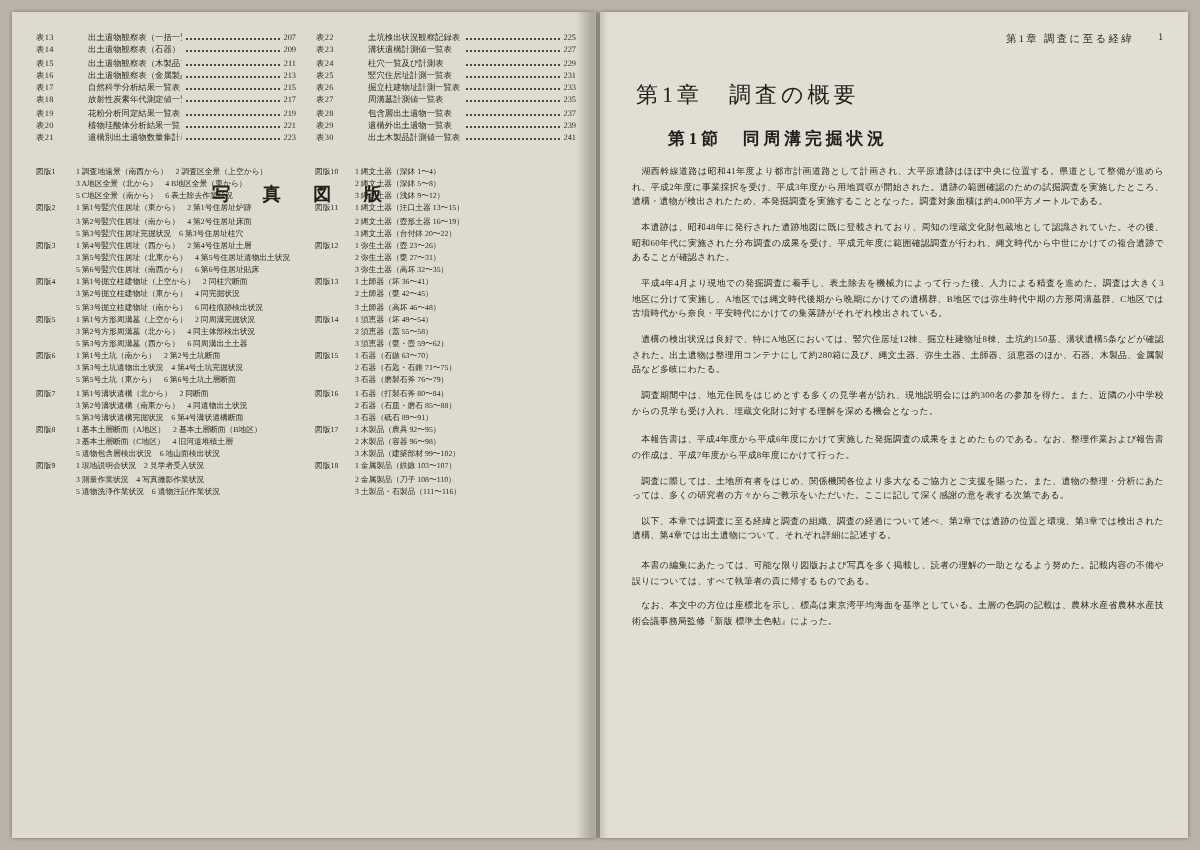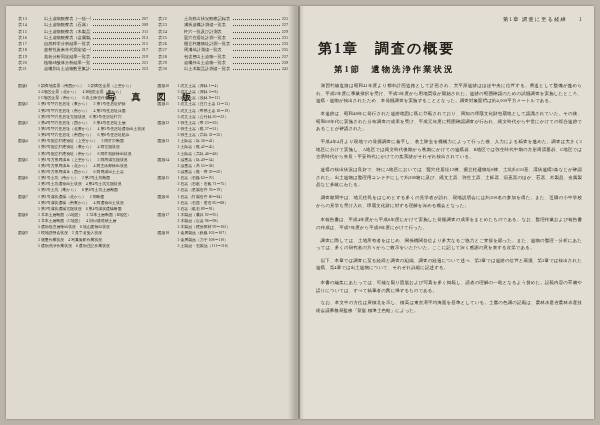--- a/index.html
+++ b/index.html
@@ -32,21 +32,21 @@
   
   .rp-header{
     position:absolute;top:10px;right:12px;left:14px;
     font-size:5.2px;color:#2c2923;letter-spacing:.4px;
     display:flex;justify-content:flex-end;gap:12px;
   }
   .rp-header .htitle{letter-spacing:1.2px;}
   .rp-header .hpage{}
   .chapter-title{
     position:absolute;top:34px;left:18px;
-    font-size:14px;font-weight:bold;color:#22201b;letter-spacing:2px;
+    font-size:11px;font-weight:normal;color:#22201b;letter-spacing:2px;
   }
   .section-title{
     position:absolute;top:58px;left:34px;
     font-size:8.4px;font-weight:bold;color:#22201b;letter-spacing:2px;
   }
   .rp-body{
     position:absolute;top:76px;left:16px;right:12px;bottom:14px;
     color:#2a2721;
   }
   .para{
@@ -435,21 +435,21 @@
     </div>
   </div>
 
   <div class="page page-right">
     <div class="rp-header">
       <span class="htitle">第1章 調査に至る経緯</span>
       <span class="hpage">1</span>
     </div>
 
     <div class="chapter-title">第1章　調査の概要</div>
-    <div class="section-title">第1節　遺物洗浄作業状況</div>
+    <div class="section-title">第1節　同周溝完掘状況</div>
 
     <div class="rp-body">
       <p class="para">　湖西幹線道路は昭和41年度より都市計画道路として計画され、大平原遺跡はほぼ中央に位置する。県道として整備が進められ、平成2年度に事業採択を受け、平成3年度から用地買収が開始された。遺跡の範囲確認のための試掘調査を実施したところ、遺構・遺物が検出されたため、本発掘調査を実施することとなった。調査対象面積は約4,000平方メートルである。</p>
       <p class="para">　本遺跡は、昭和48年に発行された遺跡地図に既に登載されており、周知の埋蔵文化財包蔵地として認識されていた。その後、昭和60年代に実施された分布調査の成果を受け、平成元年度に範囲確認調査が行われ、縄文時代から中世にかけての複合遺跡であることが確認された。</p>
       <p class="para">　平成4年4月より現地での発掘調査に着手し、表土除去を機械力によって行った後、人力による精査を進めた。調査は大きく3地区に分けて実施し、A地区では縄文時代後期から晩期にかけての遺構群、B地区では弥生時代中期の方形周溝墓群、C地区では古墳時代から奈良・平安時代にかけての集落跡がそれぞれ検出されている。</p>
       <p class="para">　遺構の検出状況は良好で、特にA地区においては、竪穴住居址12棟、掘立柱建物址8棟、土坑約150基、溝状遺構5条などが確認された。出土遺物は整理用コンテナにして約280箱に及び、縄文土器、弥生土器、土師器、須恵器のほか、石器、木製品、金属製品など多岐にわたる。</p>
       <p class="para">　調査期間中は、地元住民をはじめとする多くの見学者が訪れ、現地説明会には約300名の参加を得た。また、近隣の小中学校からの見学も受け入れ、埋蔵文化財に対する理解を深める機会となった。</p>
       <p class="para gap">　本報告書は、平成4年度から平成6年度にかけて実施した発掘調査の成果をまとめたものである。なお、整理作業および報告書の作成は、平成7年度から平成8年度にかけて行った。</p>
       <p class="para">　調査に際しては、土地所有者をはじめ、関係機関各位より多大なるご協力とご支援を賜った。また、遺物の整理・分析にあたっては、多くの研究者の方々からご教示をいただいた。ここに記して深く感謝の意を表する次第である。</p>
       <p class="para">　以下、本章では調査に至る経緯と調査の組織、調査の経過について述べ、第2章では遺跡の位置と環境、第3章では検出された遺構、第4章では出土遺物について、それぞれ詳細に記述する。</p>

